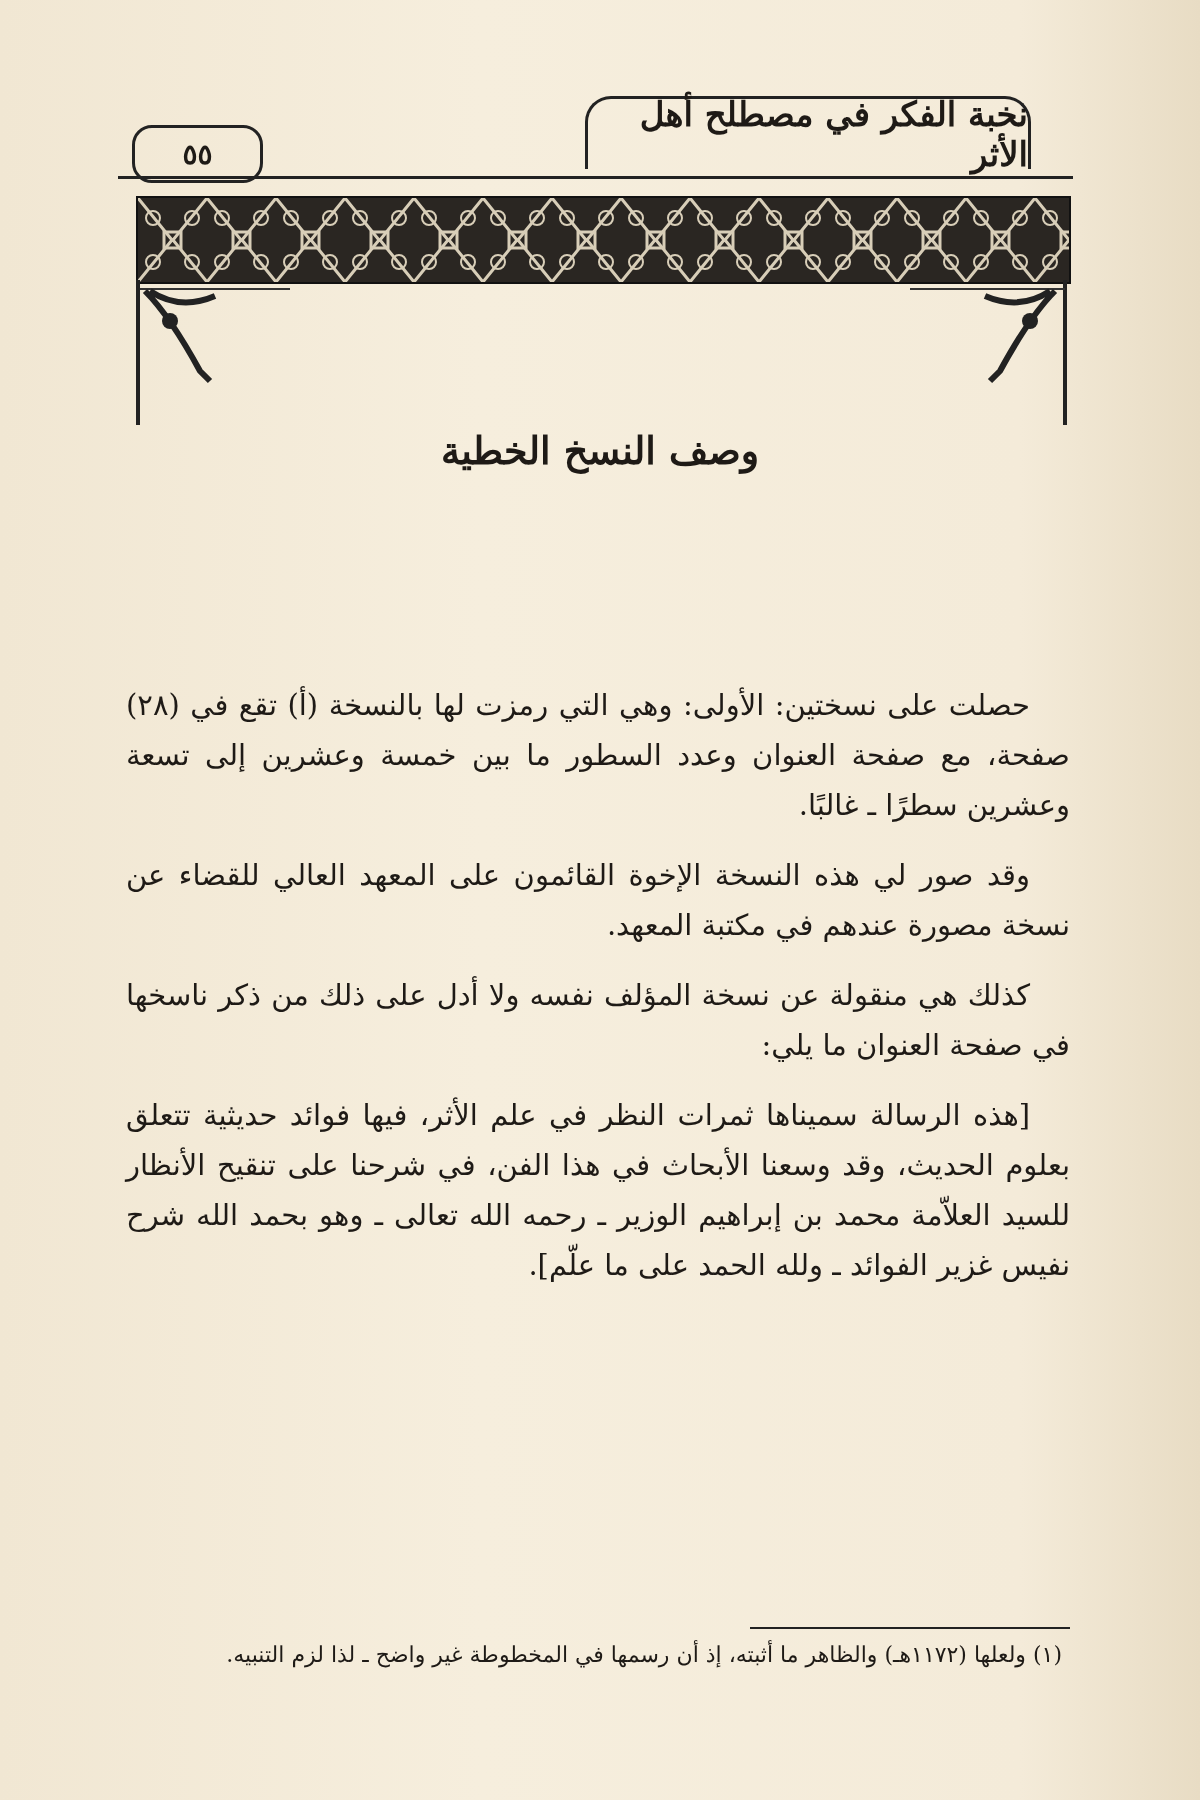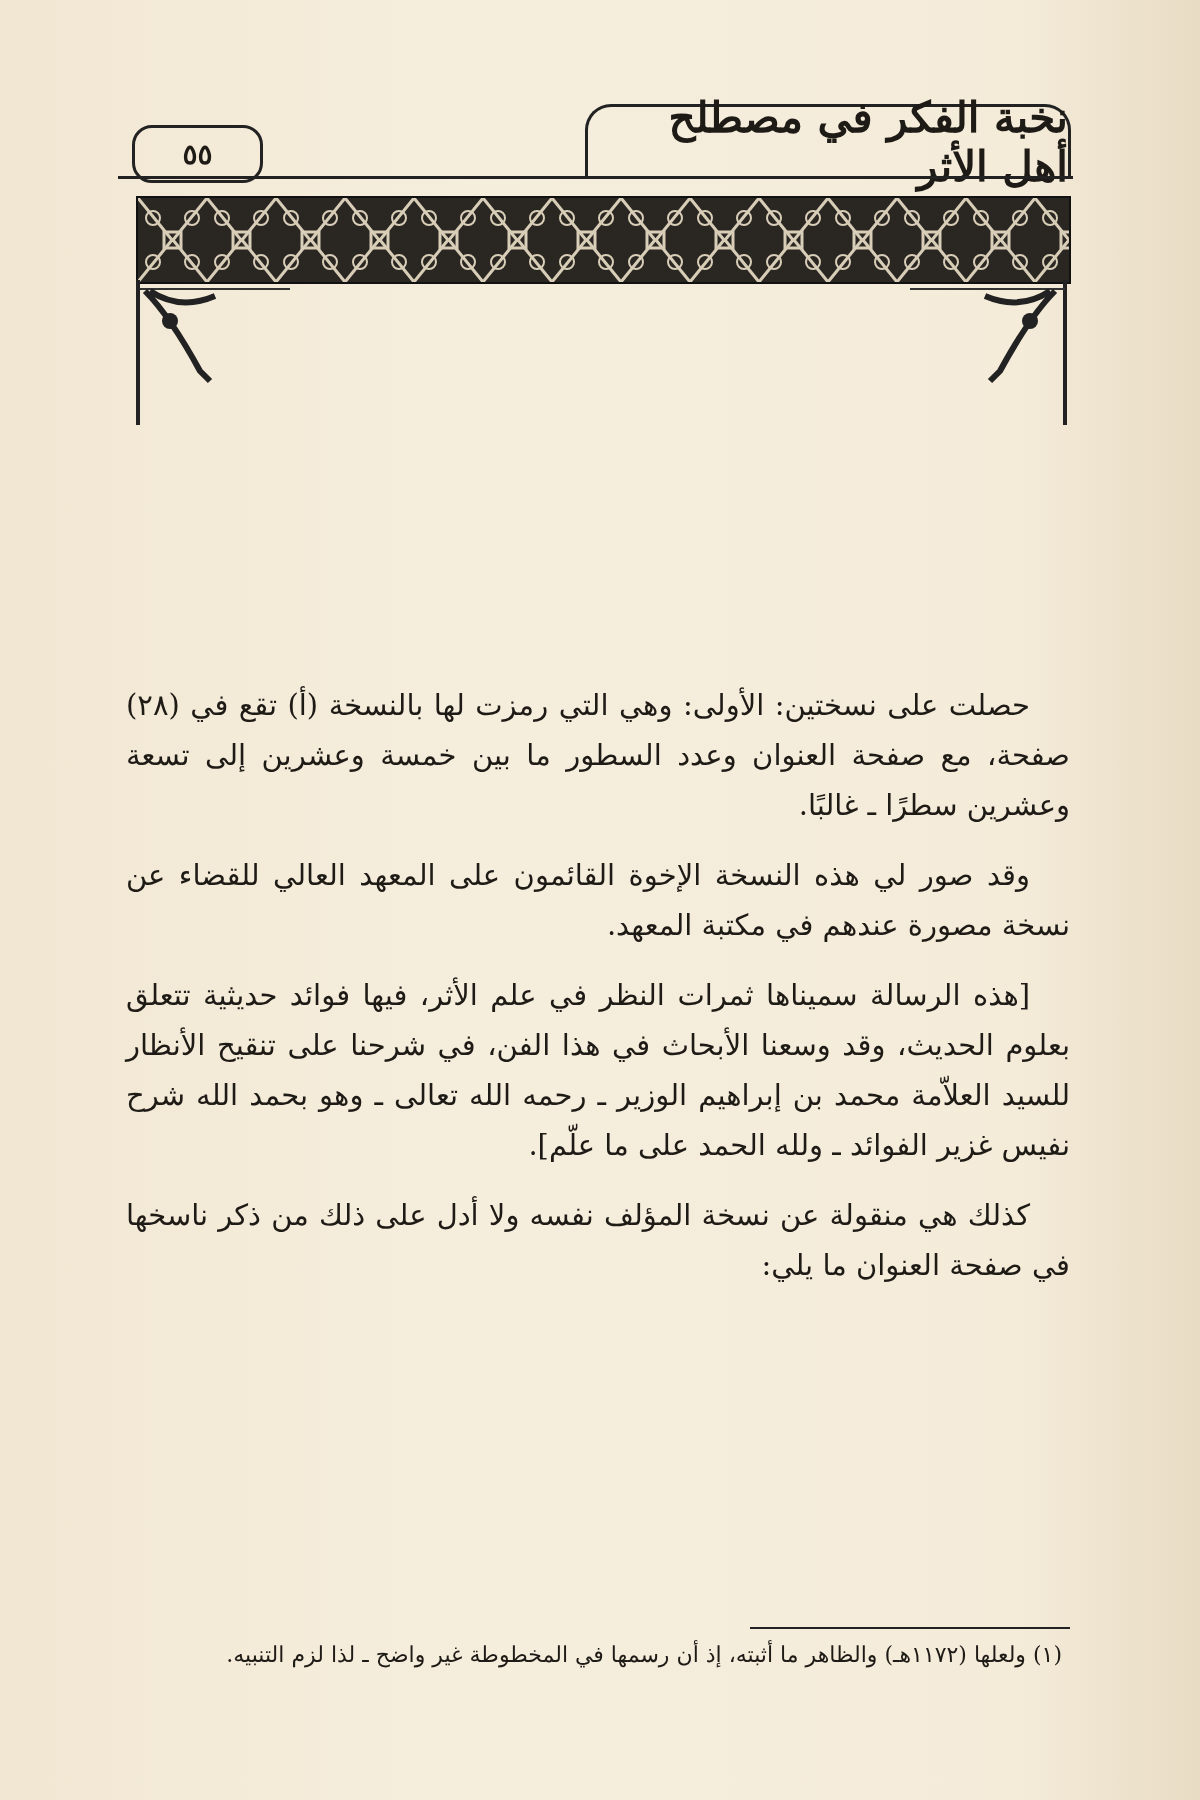--- a/index.html
+++ b/index.html
@@ -2,23 +2,23 @@
 <html><head>
 <meta charset="utf-8">
 <style>
   html,body{margin:0;padding:0;}
   body{width:1200px;height:1800px;background:#f3ead8;position:relative;overflow:hidden;
     font-family:"DejaVu Serif","Liberation Serif",serif;color:#1e1a16;}
   .page{position:absolute;left:0;top:0;width:1200px;height:1800px;
     background:linear-gradient(90deg,#f1e7d3 0%,#f6eedd 40%,#f4ebd9 85%,#e8dcc4 100%);}
   .pgnum{position:absolute;left:132px;top:125px;width:125px;height:52px;border:3px solid #222;
     border-radius:20px;display:flex;align-items:center;justify-content:center;font-size:28px;font-weight:bold;}
-  .title-box{position:absolute;left:585px;top:104px;width:440px;height:70px;border:3px solid #222;
+  .title-box{position:absolute;left:585px;top:96px;width:440px;height:70px;border:3px solid #222;
     border-bottom:none;border-radius:26px 26px 0 0;display:flex;align-items:center;justify-content:center;
-    font-size:42px;direction:rtl;font-weight:bold;padding-left:40px;}
+    font-size:34px;direction:rtl;font-weight:bold;}
   .header-rule{position:absolute;left:118px;top:176px;width:955px;height:3px;background:#222;}
   .band{position:absolute;left:136px;top:196px;width:931px;height:84px;background:#2a2622;border:2px solid #111;}
   .band svg{width:100%;height:100%;display:block;}
   .side-l,.side-r{position:absolute;top:280px;width:4px;height:145px;background:#222;}
   .side-l{left:136px;} .side-r{left:1063px;}
   .hl{position:absolute;top:288px;height:2px;background:#333;}
   .orn{position:absolute;top:286px;width:95px;height:100px;}
   .heading{position:absolute;left:0;width:1200px;top:428px;text-align:center;font-size:38px;font-weight:bold;direction:rtl;}
   .body{position:absolute;left:120px;width:950px;top:680px;direction:rtl;text-align:justify;font-size:29px;line-height:50px;}
   .body h3{margin:0 0 14px 0;font-size:30px;font-weight:bold;}
@@ -61,23 +61,24 @@
   <div class="hl" style="left:910px;width:155px"></div>
   <svg class="orn" style="left:140px" viewBox="0 0 95 100">
     <path d="M5 5 Q30 30 60 85 L70 95 M10 5 Q40 25 75 10" stroke="#222" stroke-width="6" fill="none"></path>
     <circle cx="30" cy="35" r="8" fill="#222"></circle>
   </svg>
   <svg class="orn" style="left:965px" viewBox="0 0 95 100">
     <path d="M90 5 Q65 30 35 85 L25 95 M85 5 Q55 25 20 10" stroke="#222" stroke-width="6" fill="none"></path>
     <circle cx="65" cy="35" r="8" fill="#222"></circle>
   </svg>
 
+  <div class="heading">وصف النسخ الخطية</div>
 
   <div class="body">
     <p>حصلت على نسختين: الأولى: وهي التي رمزت لها بالنسخة (أ) تقع في (٢٨) صفحة، مع صفحة العنوان وعدد السطور ما بين خمسة وعشرين إلى تسعة وعشرين سطرًا ـ غالبًا.</p>
     <p>وقد صور لي هذه النسخة الإخوة القائمون على المعهد العالي للقضاء عن نسخة مصورة عندهم في مكتبة المعهد.</p>
+    <p>كذلك هي منقولة عن نسخة المؤلف نفسه ولا أدل على ذلك من ذكر ناسخها في صفحة العنوان ما يلي:</p>
     <p>[هذه الرسالة سميناها ثمرات النظر في علم الأثر، فيها فوائد حديثية تتعلق بعلوم الحديث، وقد وسعنا الأبحاث في هذا الفن، في شرحنا على تنقيح الأنظار للسيد العلاّمة محمد بن إبراهيم الوزير ـ رحمه الله تعالى ـ وهو بحمد الله شرح نفيس غزير الفوائد ـ ولله الحمد على ما علّم].</p>
-    <p>كذلك هي منقولة عن نسخة المؤلف نفسه ولا أدل على ذلك من ذكر ناسخها في صفحة العنوان ما يلي:</p>
   </div>
 
   <div class="fn-rule"></div>
   <div class="fn">(١) ولعلها (١١٧٢هـ) والظاهر ما أثبته، إذ أن رسمها في المخطوطة غير واضح ـ لذا لزم التنبيه.</div>
 </div>
 
 </body></html>

